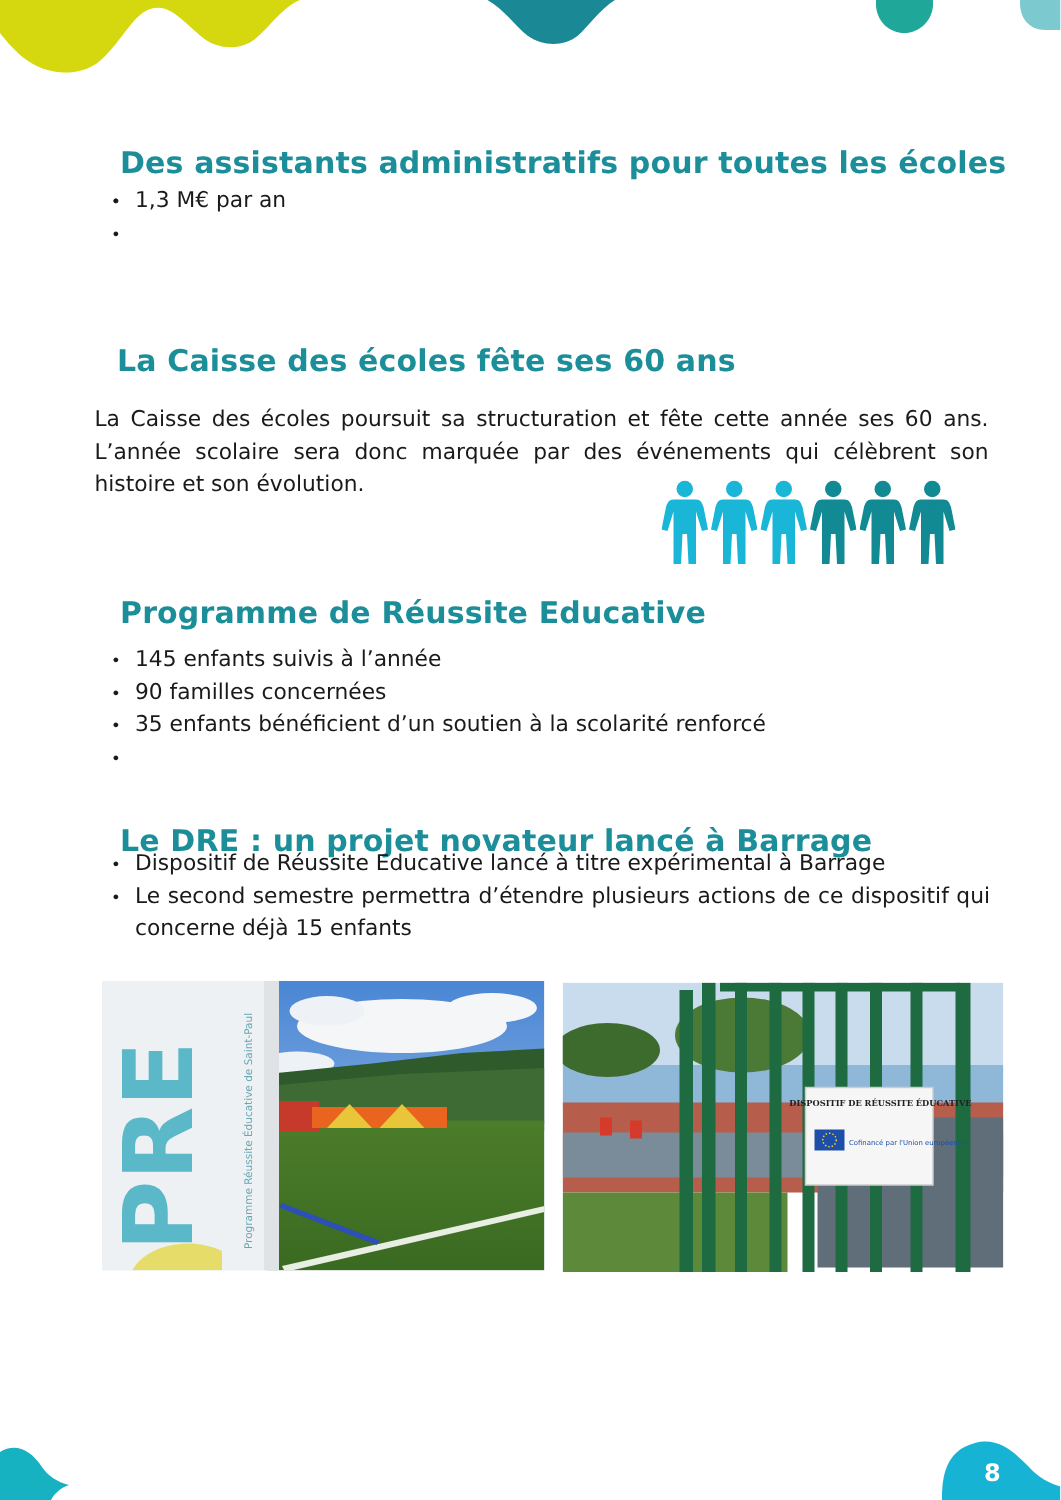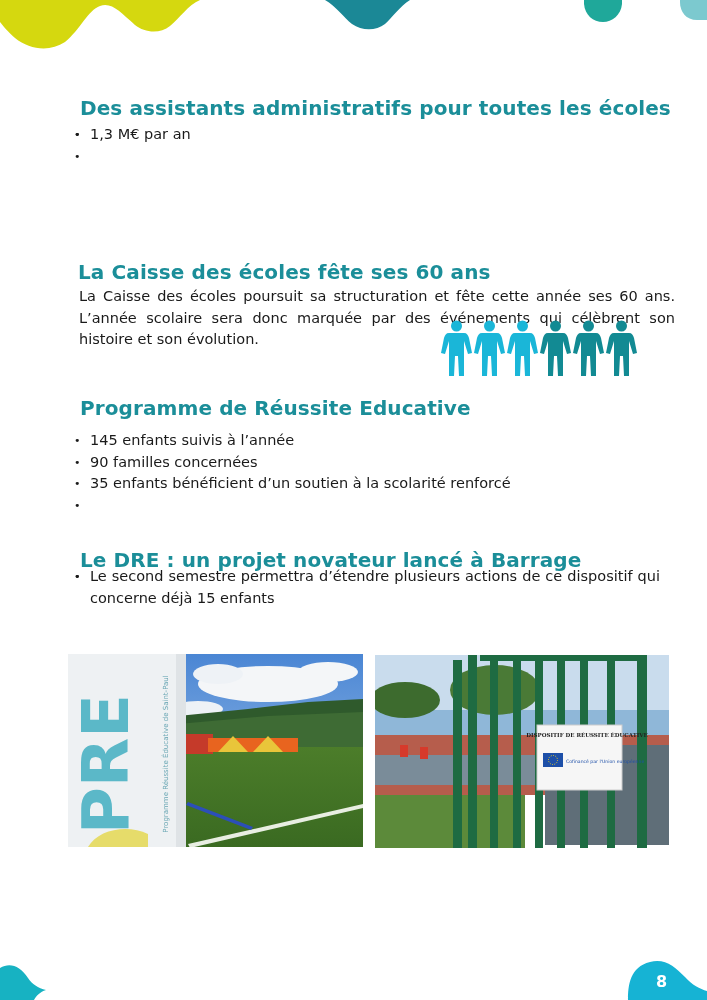--- a/index.html
+++ b/index.html
@@ -18,21 +18,21 @@
   ul.bullets {
     position: absolute; margin: 0; padding: 0; list-style: none;
     font-size: 14.5px; line-height: 21.5px;
     font-family: "DejaVu Sans", sans-serif;
   }
   ul.bullets li { position: relative; padding-left: 16px; }
   ul.bullets li .dot {
     position: absolute; left: 0; top: 0; font-size: 11px;
   }
   .para {
-    position: absolute; margin: 16px;
+    position: absolute; margin: 0;
     font-size: 14.5px; line-height: 21.5px; text-align: justify;
     font-family: "DejaVu Sans", sans-serif;
   }
   .photo { position: absolute; overflow: hidden; }
   .page-num {
     position: absolute; color: #fff; font-weight: bold; font-size: 16px;
     font-family: "DejaVu Sans", sans-serif;
   }
 </style>
 </head>
@@ -45,21 +45,21 @@
   <path d="M680,0 L707,0 L707,20 L697,20 C686,20 680,12 680,2 Z" fill="#7cc9cf"></path>
 </svg>
 
 <h2 class="h2" style="left:64px;top:80px;">Des assistants administratifs pour toutes les écoles</h2>
 <ul class="bullets" style="left:74px;top:124px;width:560px;">
   <li><span class="dot">•</span></li>
   <li><span class="dot">•</span><span>1,3 M€ par an</span></li>
   <li><span class="dot">•</span></li>
 </ul>
 
-<h2 class="h2" style="left:62px;top:244px;">La Caisse des écoles fête ses 60 ans</h2>
+<h2 class="h2" style="left:62px;top:212px;">La Caisse des écoles fête ses 60 ans</h2>
 <p class="para" style="left:63px;top:270px;width:596px;">La Caisse des écoles poursuit sa structuration et fête cette année ses 60 ans. L’année scolaire sera donc marquée par des événements qui célèbrent son histoire et son évolution.</p>
 
 <div style="position:absolute;left:441px;top:320px;width:200px;height:60px;display:flex;gap:2px;" id="people">
     <svg width="31" height="58" viewBox="0 0 31 58">
       <circle cx="15.5" cy="6" r="5.5" fill="#1ab6d8"></circle>
       <path d="M8,13 L23,13 C26,13 27,15 28,18 L31,33 L27,34 L23,21 L23,56 L18,56 L17,36 L14,36 L13,56 L8,56 L8,21 L4,34 L0,33 L3,18 C4,15 5,13 8,13 Z" fill="#1ab6d8"></path>
     </svg>
     <svg width="31" height="58" viewBox="0 0 31 58">
       <circle cx="15.5" cy="6" r="5.5" fill="#1ab6d8"></circle>
       <path d="M8,13 L23,13 C26,13 27,15 28,18 L31,33 L27,34 L23,21 L23,56 L18,56 L17,36 L14,36 L13,56 L8,56 L8,21 L4,34 L0,33 L3,18 C4,15 5,13 8,13 Z" fill="#1ab6d8"></path>
@@ -85,21 +85,21 @@
 <h2 class="h2" style="left:64px;top:380px;">Programme de Réussite Educative</h2>
 <ul class="bullets" style="left:74px;top:430px;width:560px;">
   <li><span class="dot">•</span><span>145 enfants suivis à l’année</span></li>
   <li><span class="dot">•</span><span>90 familles concernées</span></li>
   <li><span class="dot">•</span><span>35 enfants bénéficient d’un soutien à la scolarité renforcé</span></li>
   <li><span class="dot">•</span></li>
 </ul>
 
 <h2 class="h2" style="left:64px;top:532px;">Le DRE : un projet novateur lancé à Barrage</h2>
 <ul class="bullets" style="left:74px;top:566px;width:586px;text-align:justify;">
-  <li><span class="dot">•</span></li>
+  <li><span class="dot">•</span><span>Dispositif de Réussite Educative lancé à titre expérimental à Barrage</span></li>
   <li><span class="dot">•</span><span>Le second semestre permettra d’étendre plusieurs actions de ce dispositif qui concerne déjà 15 enfants</span></li>
 </ul>
 
 <div class="photo" style="left:68px;top:654px;width:295px;height:193px;">
   <svg width="295" height="193" viewBox="0 0 295 193">
     <defs>
       <linearGradient id="sky1" x1="0" y1="0" x2="0" y2="1">
         <stop offset="0" stop-color="#4a86d4"></stop>
           <stop offset="1" stop-color="#a9c7ea"></stop>
       </linearGradient>

